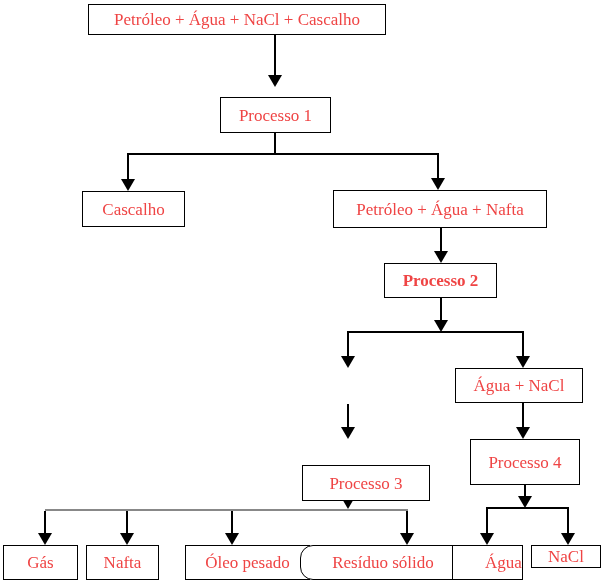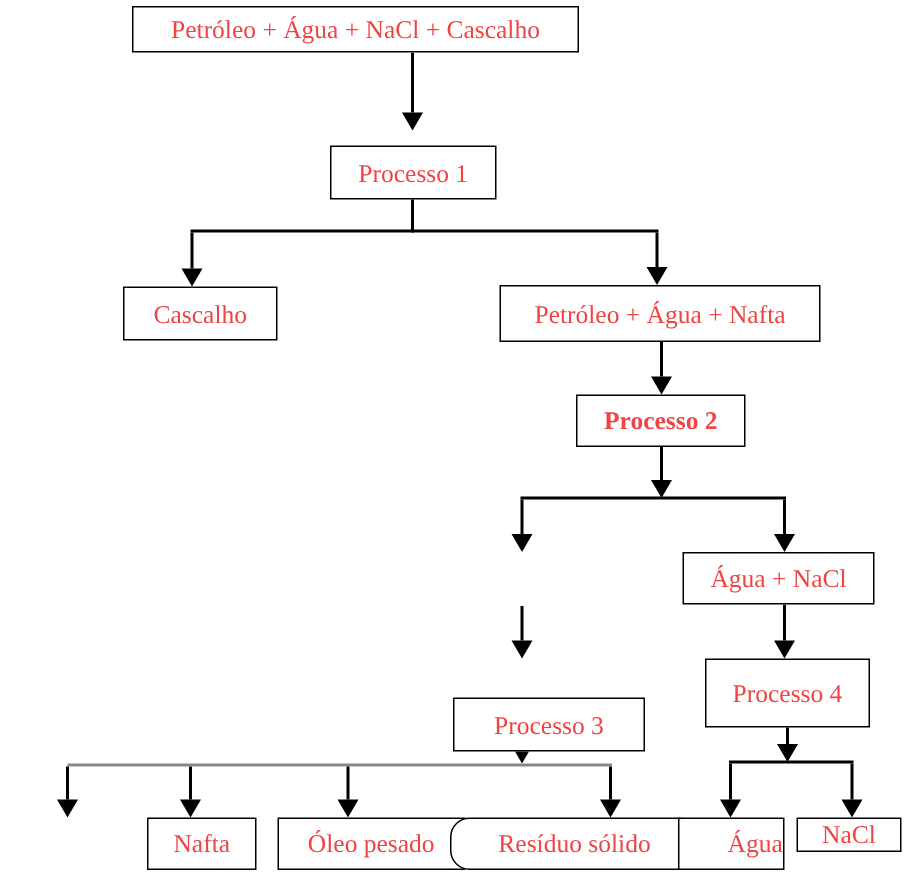--- a/index.html
+++ b/index.html
@@ -40,21 +40,21 @@
   .b-mix-full   { left: 88px;  top: 4px;   width: 298px; height: 31px; }
   .b-proc1      { left: 220px; top: 87px;  width: 111px; height: 36px; margin-top: 10px; }
   .b-cascalho   { left: 82px;  top: 191px; width: 103px; height: 36px; }
   .b-mix-ows    { left: 333px; top: 190px; width: 214px; height: 38px; }
   .b-proc2      { left: 384px; top: 263px; width: 113px; height: 35px; font-weight: bold; }
   .b-petroleo   { left: 302px; top: 368px; width: 93px;  height: 36px; }
   .b-agua-nacl  { left: 455px; top: 368px; width: 128px; height: 35px; }
   .b-proc3      { left: 302px; top: 439px; width: 128px; height: 36px; margin-top: 26px; }
   .b-proc4      { left: 470px; top: 439px; width: 110px; height: 46px; }
   .b-gas        { left: 3px;   top: 545px; width: 75px;  height: 35px; }
-  .b-nafta      { left: 98px;  top: 545px; width: 73px;  height: 35px; }
+  .b-nafta      { left: 86px;  top: 545px; width: 73px;  height: 35px; }
   .b-oleo       { left: 173px; top: 545px; width: 125px; height: 35px; margin-left: 12px; }
   .b-residuo    { left: 300px; top: 545px; width: 166px; height: 35px; border-radius: 13px; }
   .b-agua       { left: 452px; top: 545px; width: 71px;  height: 35px; padding-left: 32px; }
   .b-nacl       { left: 531px; top: 545px; width: 70px;  height: 23px; }
 </style>
 </head>
 <body>
 
 <div class="canvas">
 
@@ -106,19 +106,20 @@
   <div class="arrow" style="left:561px;top:533px"></div>
 
   <div class="node b-mix-full">Petróleo + Água + NaCl + Cascalho</div>
   <div class="node b-proc1">Processo 1</div>
   <div class="node b-cascalho">Cascalho</div>
   <div class="node b-mix-ows">Petróleo + Água + Nafta</div>
   <div class="node b-proc2">Processo 2</div>
   <div class="node b-agua-nacl">Água + NaCl</div>
   <div class="node b-proc3">Processo 3</div>
   <div class="node b-proc4">Processo 4</div>
+  <div class="node b-gas">Gás</div>
   <div class="node b-nafta">Nafta</div>
   <div class="node b-oleo">Óleo pesado</div>
   <div class="node b-residuo">Resíduo sólido</div>
   <div class="node b-agua">Água</div>
   <div class="node b-nacl">NaCl</div>
 
 </div>
 
 </body></html>

